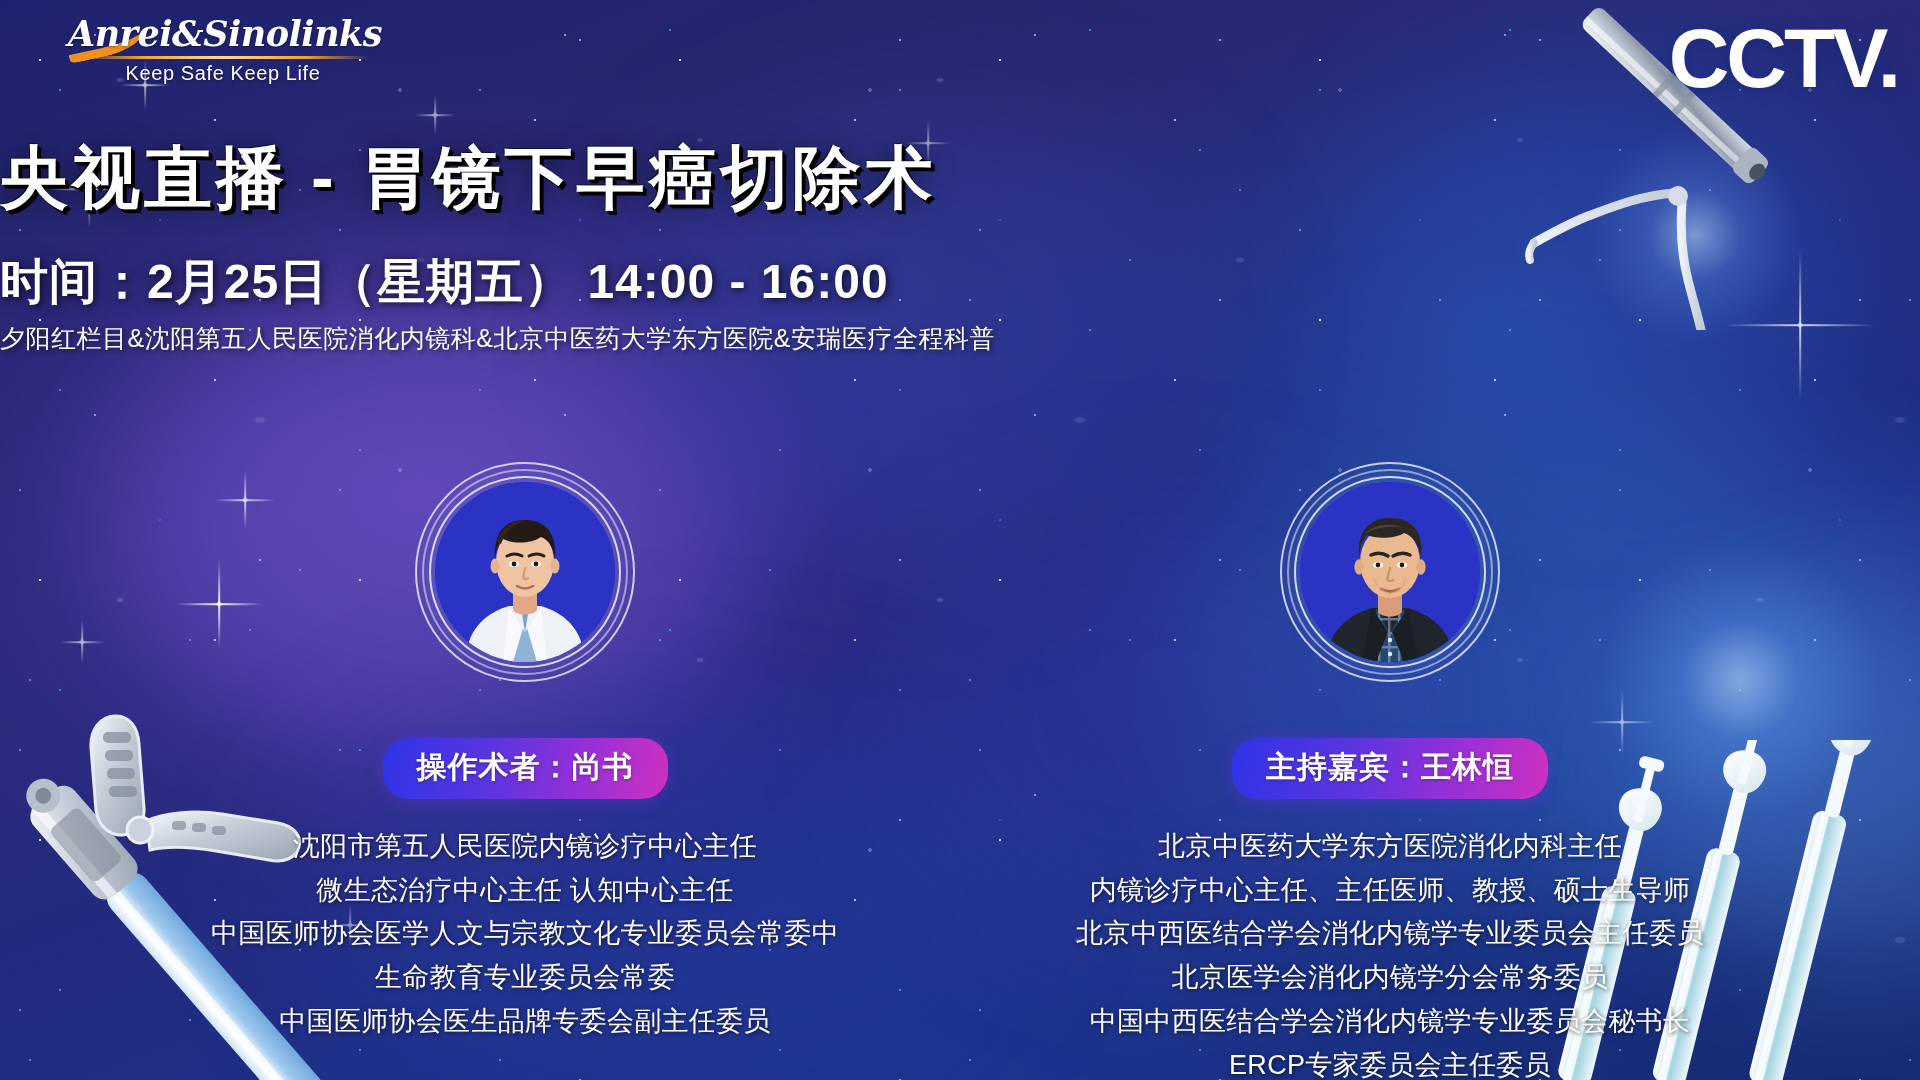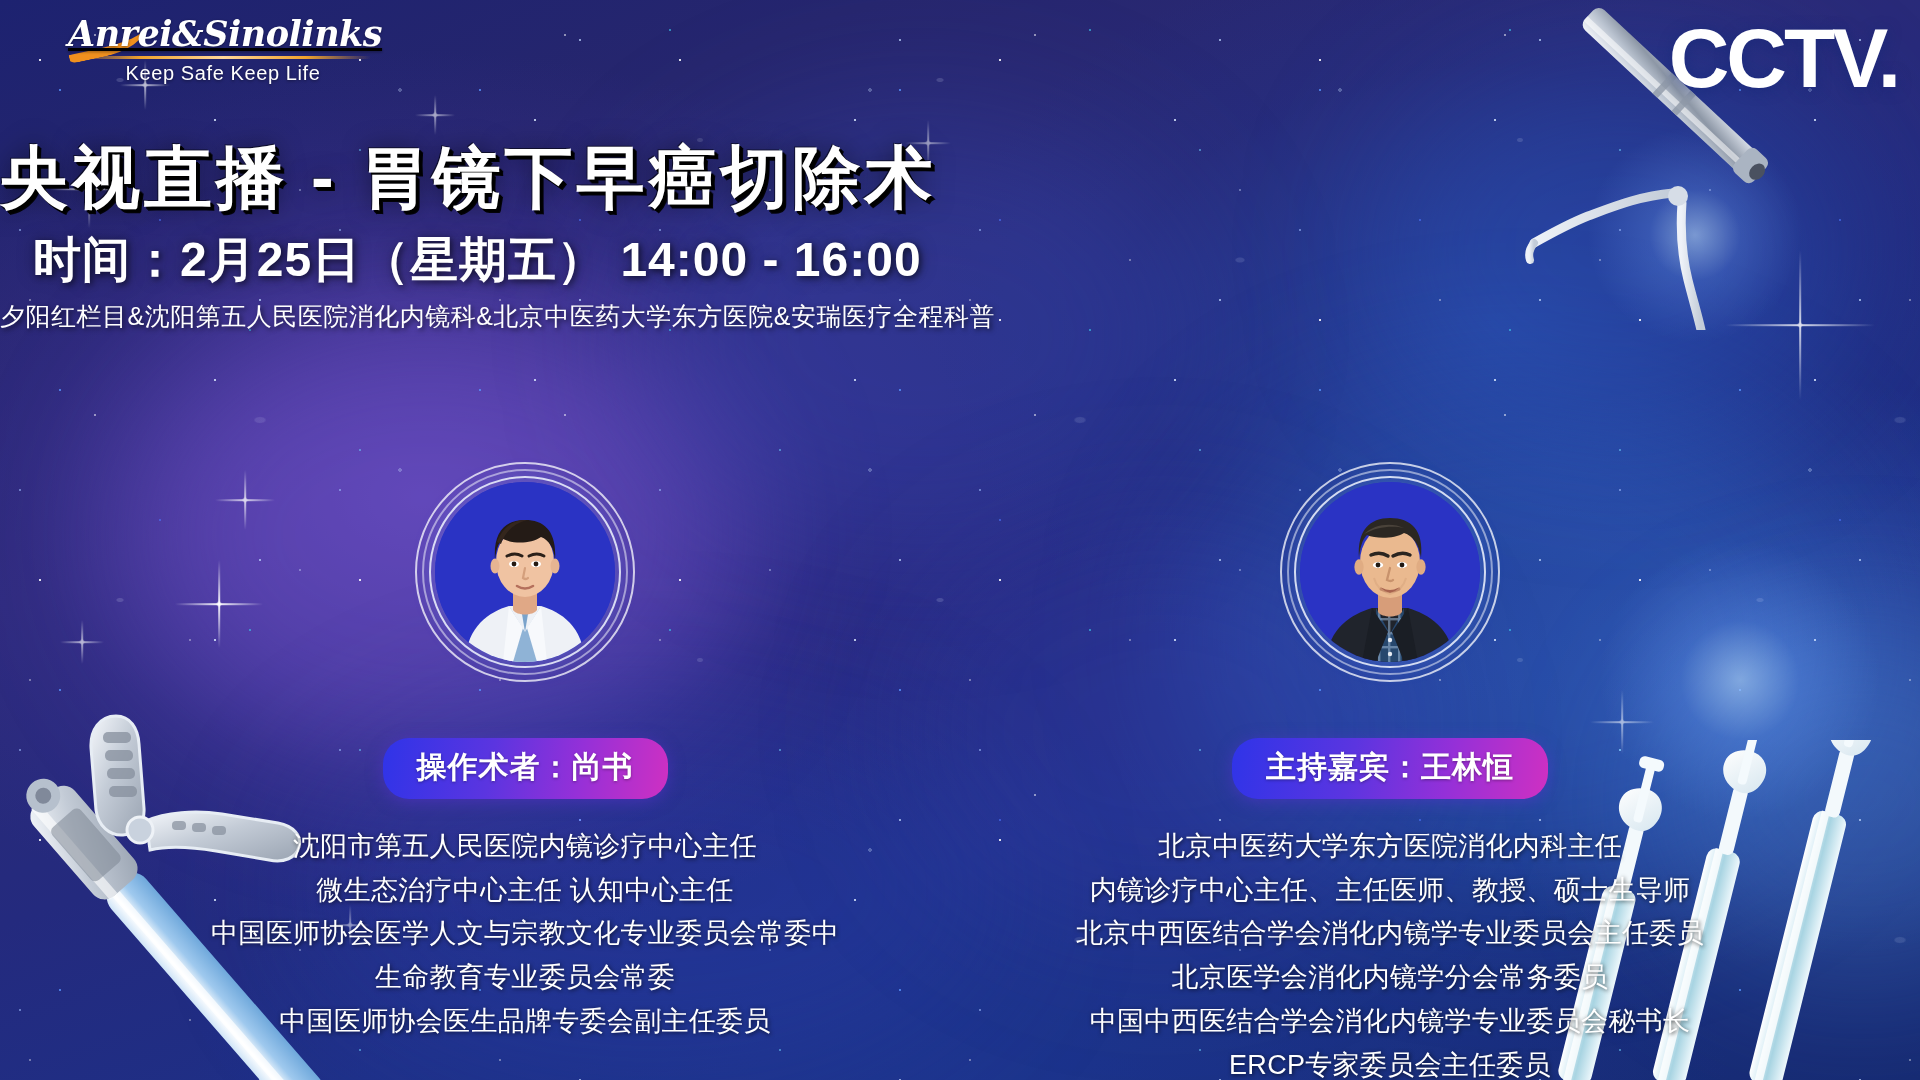--- a/index.html
+++ b/index.html
@@ -141,25 +141,24 @@
     font-size:68px; font-weight:bold; color:#ffffff;
     letter-spacing:4px; line-height:1.15;
     text-shadow:
       4px 4px 0 rgba(0,0,0,.92),
       3px 3px 0 rgba(0,0,0,.92),
       2px 2px 0 rgba(0,0,0,.92),
       -1px -1px 0 rgba(0,0,0,.55),
       0 0 24px rgba(0,0,0,.5);
   }
   #time-line {
-    margin-top:12px;
+    margin-top:34px;
     font-size:48px; font-weight:bold; color:#ffffff;
     letter-spacing:1px;
     text-shadow:2px 2px 6px rgba(0,0,0,.6), 0 0 18px rgba(0,0,0,.35);
-    padding-left:33px;
   }
   #partners-line {
     margin-top:8px;
     font-size:25px; font-weight:normal; color:#ffffff;
     letter-spacing:.5px;
     text-shadow:2px 2px 5px rgba(0,0,0,.65);
   }
 
   
   .person { position:absolute; top:462px; width:760px; text-align:center; }
@@ -387,21 +386,21 @@
           <rect x="70" y="112" width="15" height="70" rx="6" fill="#f3f9fc"></rect>
           <path d="M77 118 C62 116 53 104 55 92 C57 80 70 74 82 76 C94 78 100 90 97 101 C94 112 87 119 77 118 Z" fill="url(#ndlHead)"></path>
           <rect x="72" y="52" width="9" height="58" rx="4" fill="#f4fafd"></rect>
           <rect x="64" y="44" width="25" height="12" rx="5" fill="#f4fafd"></rect>
         </g>
       </g>
     </svg>
   </div>
 
   <div id="anrei-logo">
-    <div style="position:relative;text-decoration:underline;">
+    <div style="position:relative;">
       <span class="swoosh"></span>
       <div class="brand">Anrei&amp;Sinolinks</div>
     </div>
     <div class="rule"></div>
     <div class="tagline">Keep Safe Keep Life</div>
   </div>
 
   <div id="cctv-logo">CCTV.</div>
 
   <div id="title-block">

